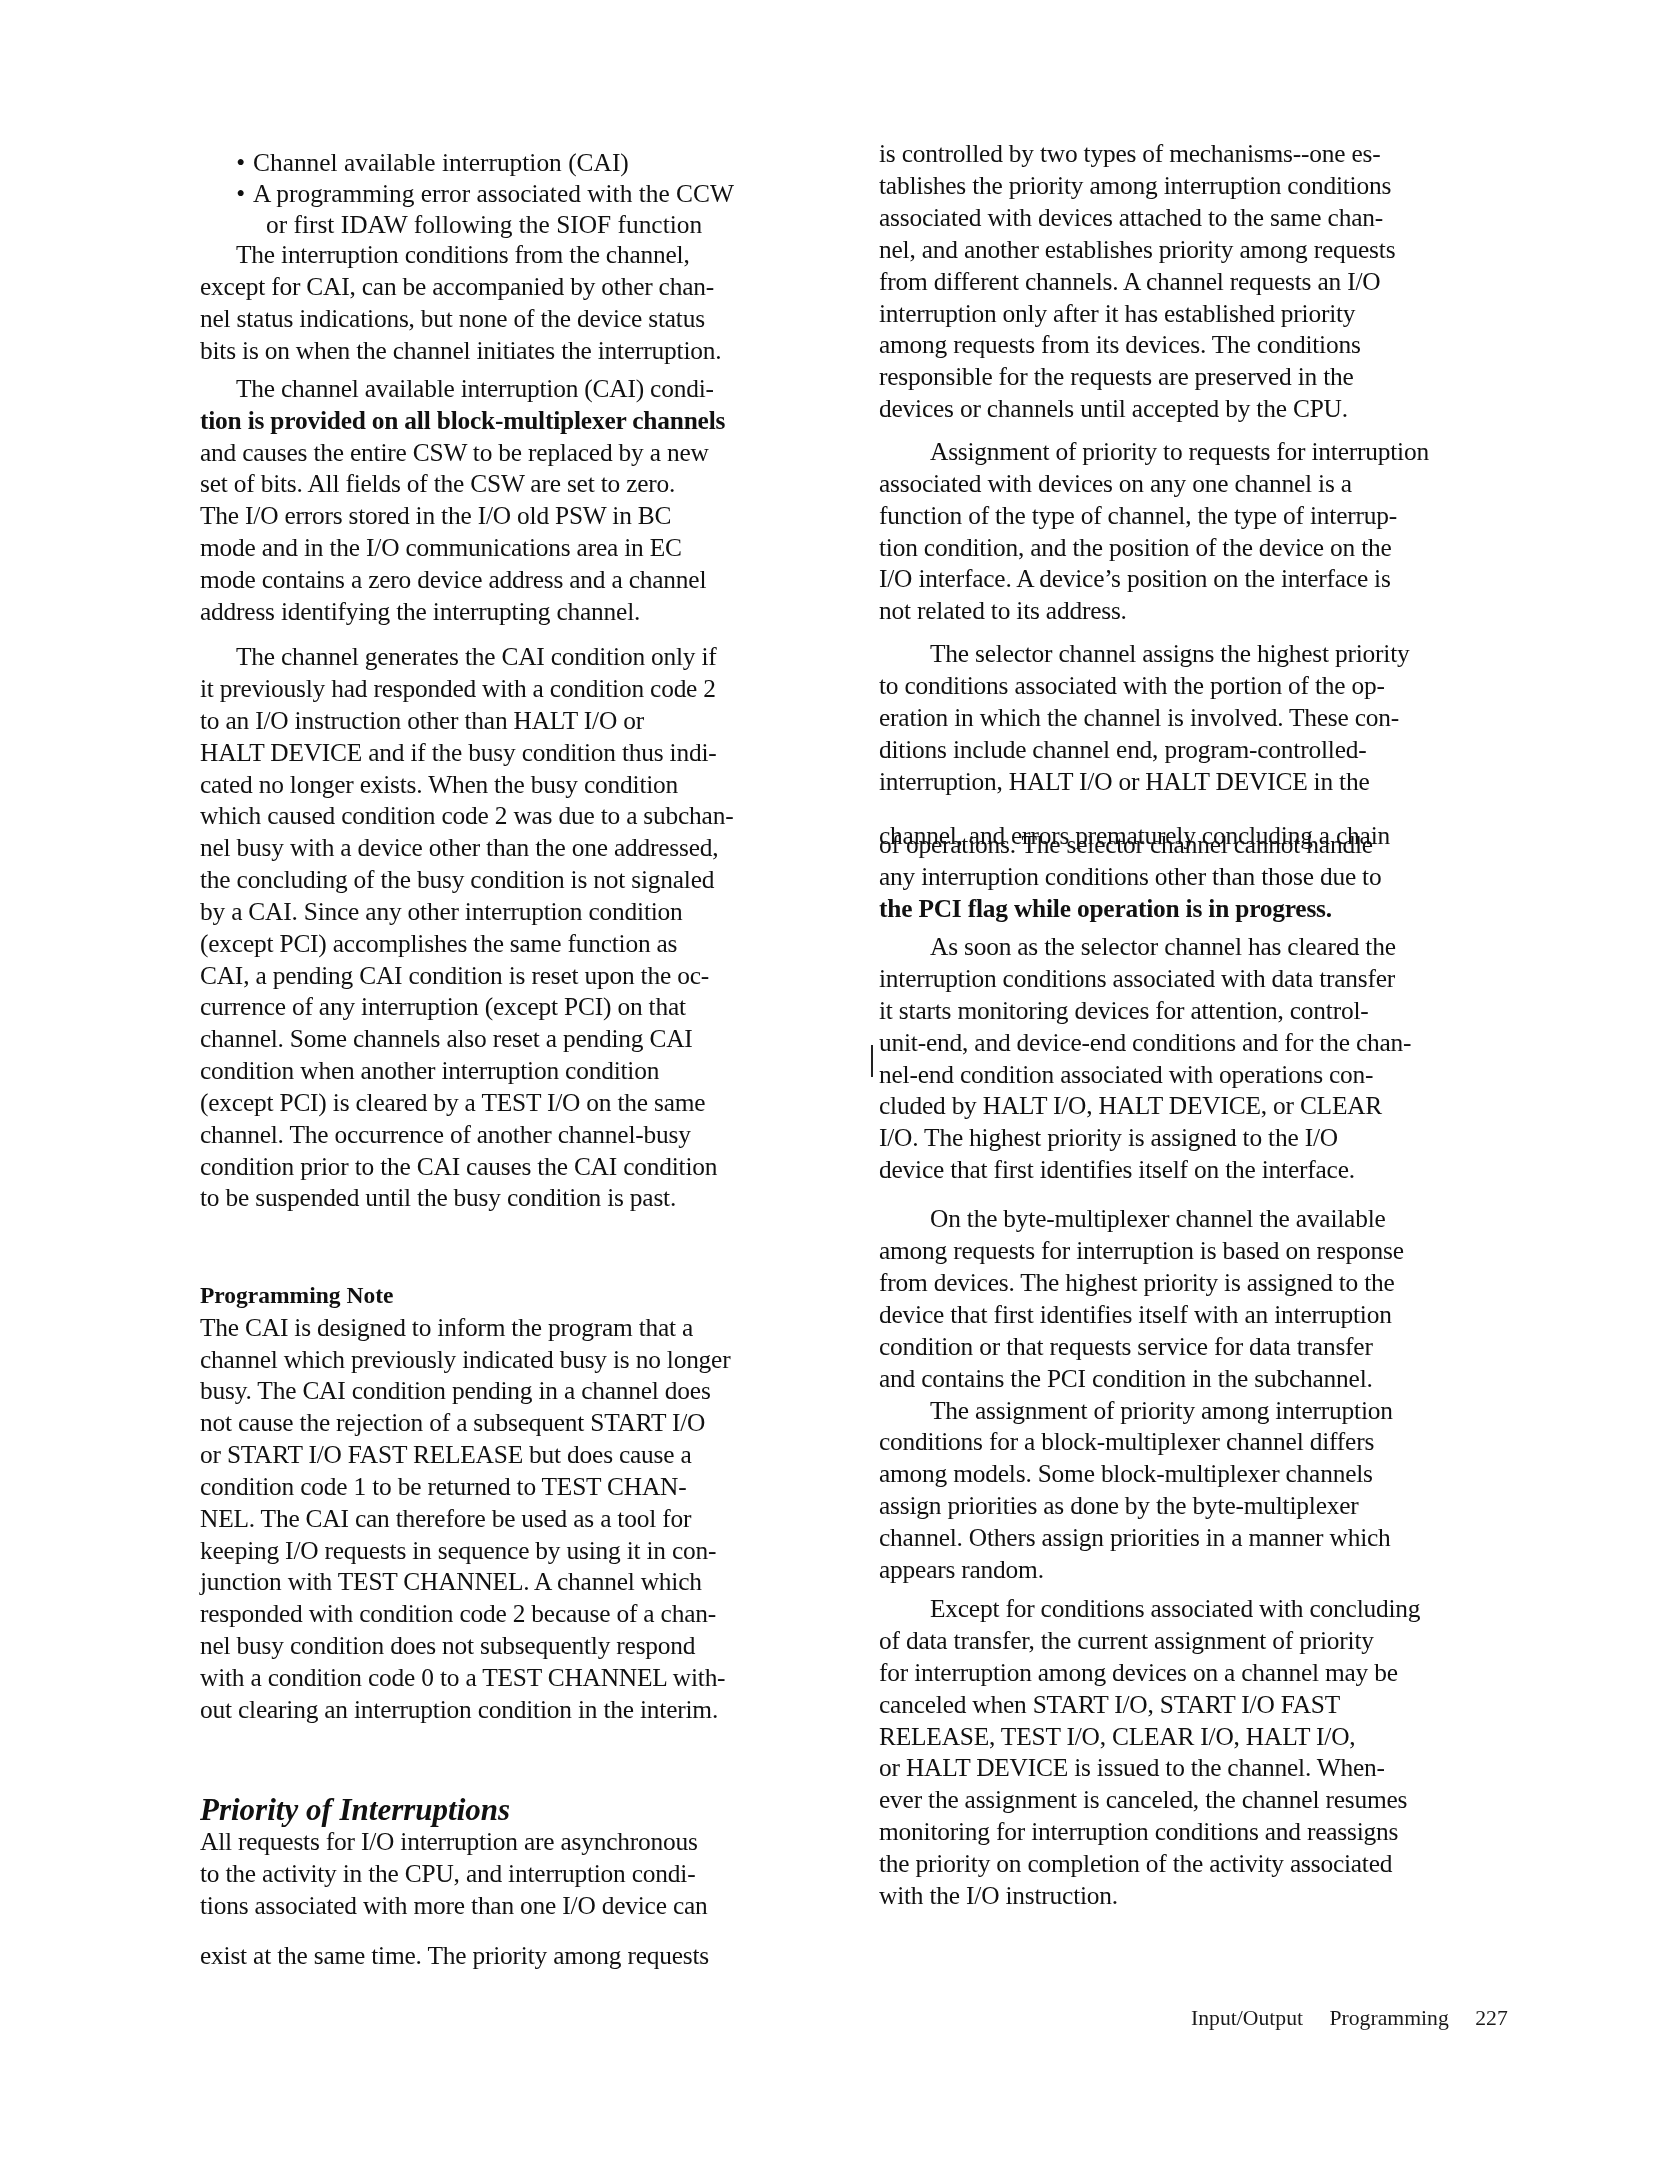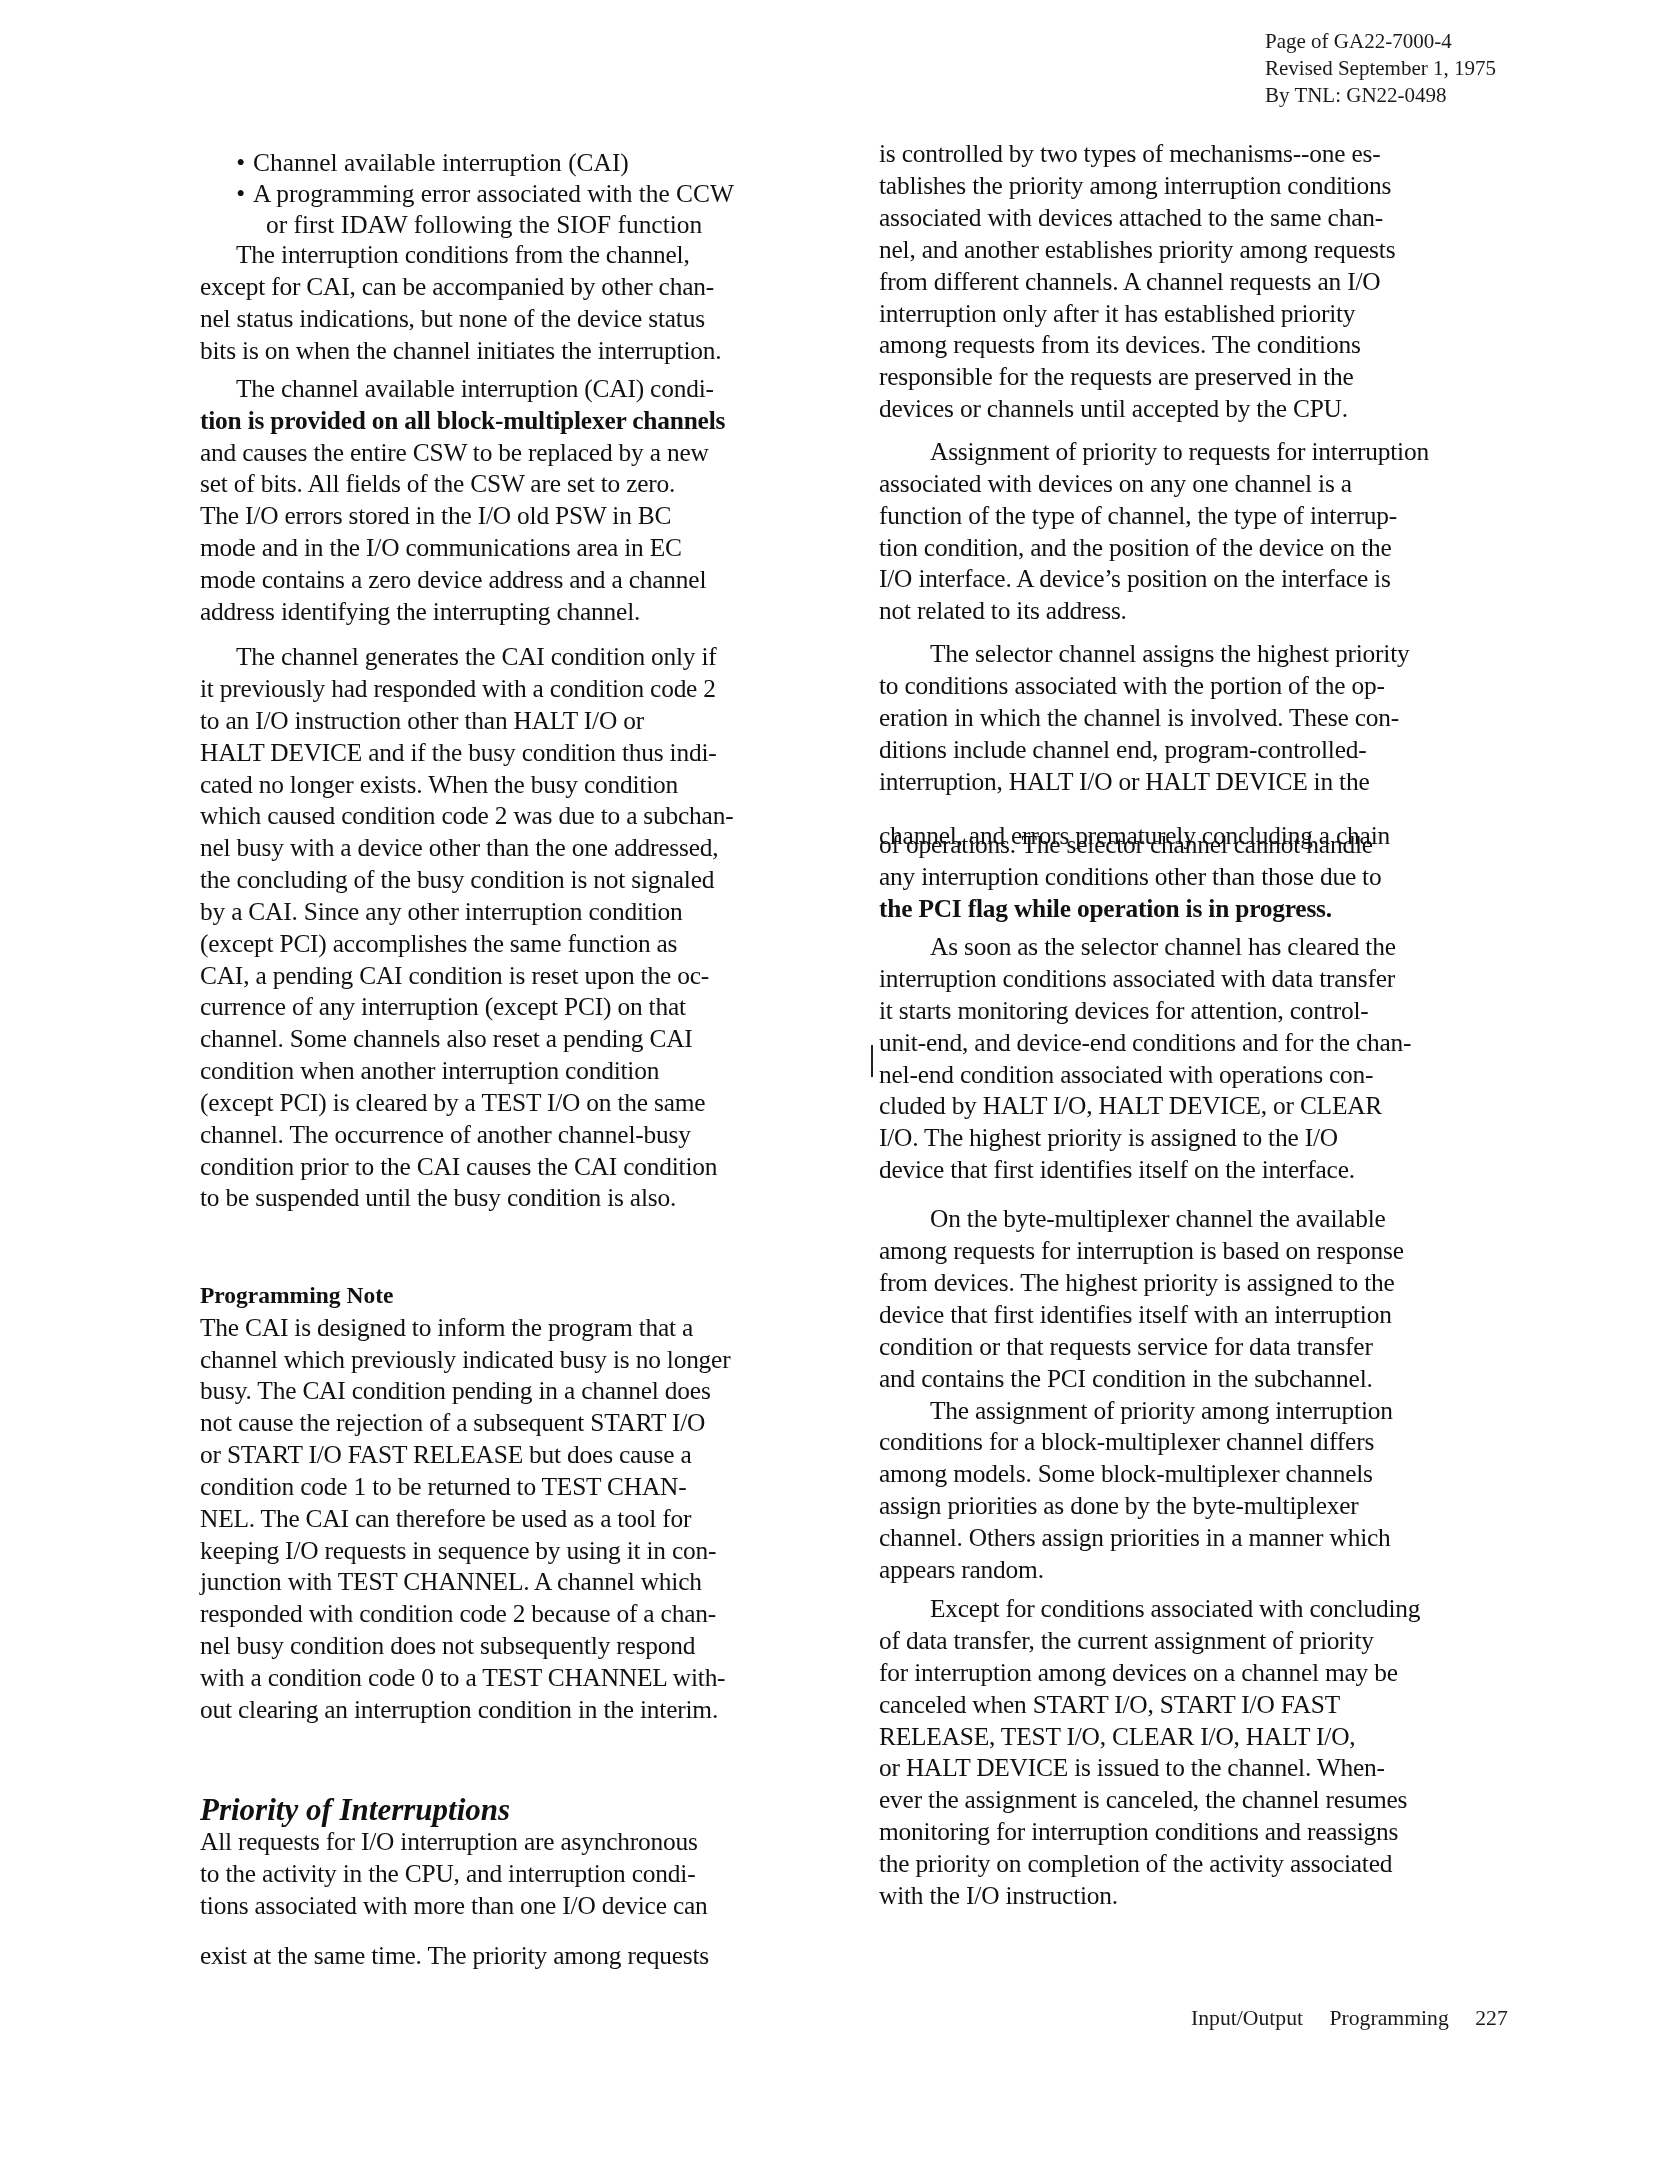--- a/index.html
+++ b/index.html
@@ -22,25 +22,20 @@
   .change-bar { position: absolute; left: 871px; top: 1045px; width: 1.9px; height: 32px; background: #222; }
   .footer { position: absolute; top: 2004px; left: 1191px; font-size: 21.7px; line-height: 28px; white-space: nowrap; color: #1a1a1a; }
   .footer span { margin-right: 21px; }
   .footer span:last-child { margin-right: 0; }
 </style>
 </head>
 <body>
 
 <div class="page">
 
-  <div class="hdr">
-    <div>Page of GA22-7000-4</div>
-    <div>Revised September 1, 1975</div>
-    <div>By TNL: GN22-0498</div>
-  </div>
 
   <div class="col col-left" id="left-col">
       <div>
         <div class="bullet-line" style="top: 146px; left: 34px;">
           <span class="bullet-dot">•</span>
           <span class="bullet-text">Channel available interruption (CAI)</span>
         </div>
       </div>
       <div>
         <div class="bullet-line" style="top: 177px; left: 34px;">
@@ -73,21 +68,21 @@
       <div class="ln" style="top: 863px;">the concluding of the busy condition is not signaled</div>
       <div class="ln" style="top: 895px;">by a CAI.  Since any other interruption condition</div>
       <div class="ln" style="top: 927px;">(except PCI) accomplishes the same function as</div>
       <div class="ln" style="top: 959px;">CAI, a pending CAI condition is reset upon the oc-</div>
       <div class="ln" style="top: 990px;">currence of any interruption (except PCI) on that</div>
       <div class="ln" style="top: 1022px;">channel. Some channels also reset a pending CAI</div>
       <div class="ln" style="top: 1054px;">condition when another interruption condition</div>
       <div class="ln" style="top: 1086px;">(except PCI) is cleared by a TEST I/O on the same</div>
       <div class="ln" style="top: 1118px;">channel. The occurrence of another channel-busy</div>
       <div class="ln" style="top: 1150px;">condition prior to the CAI causes the CAI condition</div>
-      <div class="ln" style="top: 1181px;">to be suspended until the busy condition is also.</div>
+      <div class="ln" style="top: 1181px;">to be suspended until the busy condition is past.</div>
       <div class="h-note" style="top: 1279px;">Programming  Note</div>
       <div class="ln" style="top: 1311px;">The CAI is designed to inform the program that a</div>
       <div class="ln" style="top: 1343px;">channel which previously indicated busy is no longer</div>
       <div class="ln" style="top: 1374px;">busy. The CAI condition pending in a channel does</div>
       <div class="ln" style="top: 1406px;">not cause the rejection of a subsequent START I/O</div>
       <div class="ln" style="top: 1438px;">or START I/O FAST RELEASE but does cause a</div>
       <div class="ln" style="top: 1470px;">condition code 1 to be returned to TEST CHAN-</div>
       <div class="ln" style="top: 1502px;">NEL. The CAI can therefore be used as a tool for</div>
       <div class="ln" style="top: 1534px;">keeping I/O requests in sequence by using it in con-</div>
       <div class="ln" style="top: 1565px;">junction with TEST CHANNEL. A channel which</div>

